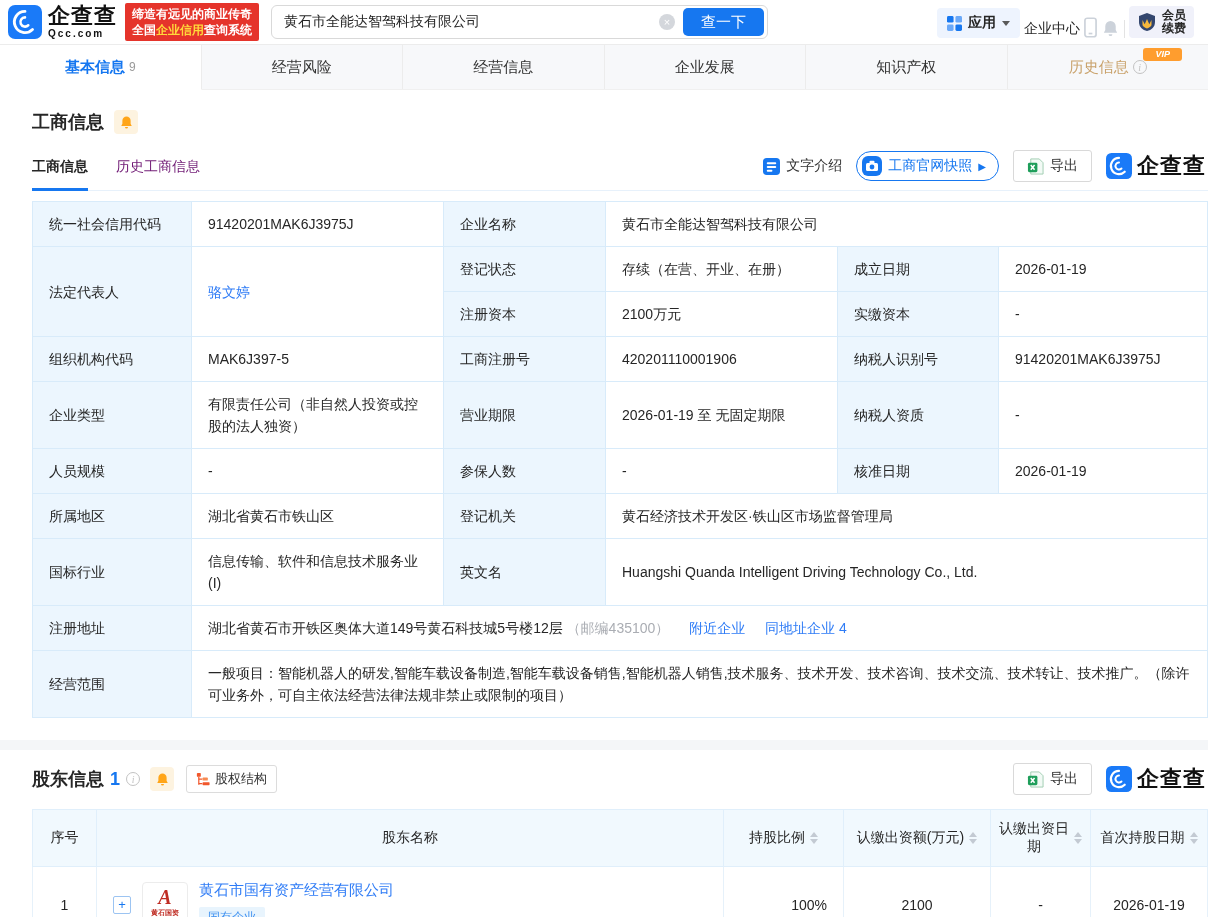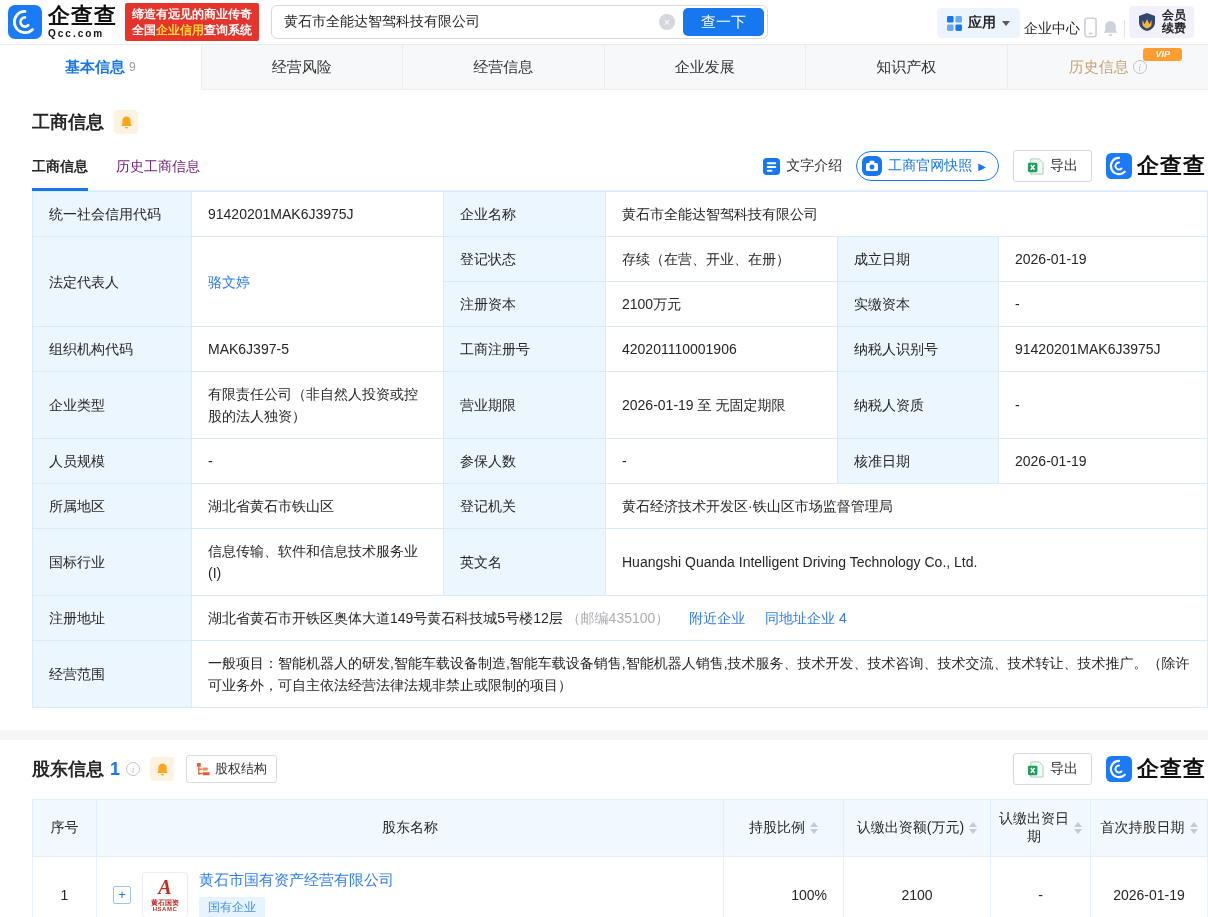--- a/index.html
+++ b/index.html
@@ -78,21 +78,21 @@
   .snap-btn svg { width:20px; height:20px; }
   .snap-arrow { font-size:10px; color:#1677f0; }
   .export-btn { display:flex; align-items:center; gap:6px; border:1px solid #d9d9d9; border-radius:3px;
     background:#fff; padding:6px 13px; font-size:14px; color:#333; cursor:pointer; font-family:inherit; }
   .export-btn svg { width:17px; height:17px; }
   .brand { display:flex; align-items:center; gap:5px; }
   .brand svg { width:26px; height:26px; }
   .brand em { font-size:22px; font-weight:bold; color:#111; letter-spacing:1px; }
 
   
-  table.biz { width:100%; border-collapse:collapse; table-layout:fixed;border-radius:23px; }
+  table.biz { width:100%; border-collapse:collapse; margin-top:10px; table-layout:fixed;border-radius:23px; }
   table.biz td { border:1px solid #d8ebfa; font-size:14px; line-height:22px;
     padding:11px 16px; vertical-align:middle; word-break:break-all; }
   table.biz td.lbl { background:#ecf6fe; color:#262626; }
   table.biz td.val { background:#fff; color:#262626; }
   table.biz a { color:#2f7cf6; cursor:pointer; }
   .zip { color:#aaadb3; }
   .addr-links a { margin-left:16px; font-weight:normal; }
 
   
   .band { height:10px; background:#f4f6f8; margin-top:22px; }

